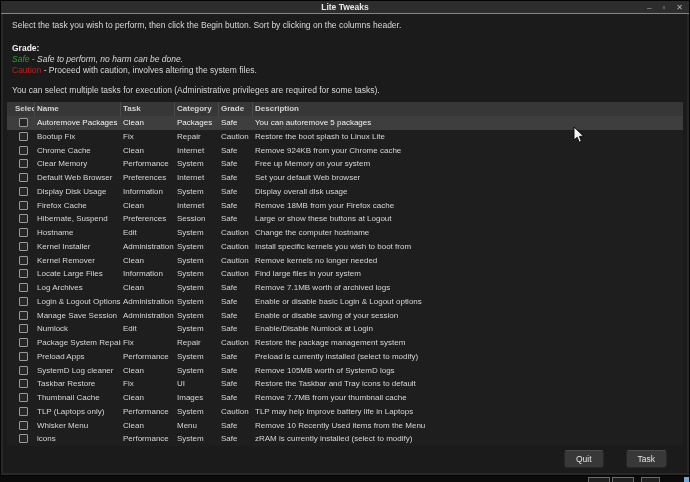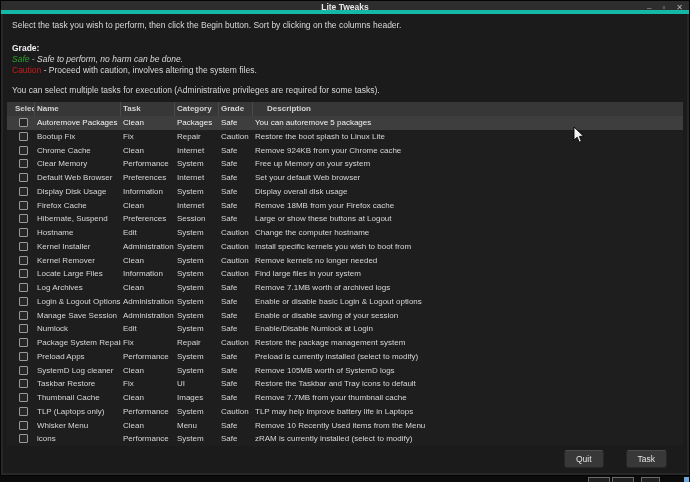--- a/index.html
+++ b/index.html
@@ -2,40 +2,40 @@
 <html><head>
 <meta charset="utf-8">
 <style>
   * { box-sizing: border-box; margin: 0; padding: 0; }
   html,body { width:690px; height:482px; }
   body { font-family: "Liberation Sans", sans-serif; background:#0c0c0c; }
   .screen { position:relative; width:690px; height:482px; overflow:hidden; background:#0c0c0c; }
 
   
   .window { position:absolute; left:0; top:0; width:690px; height:476px; background:#1b1b1b; border:1px solid #050505; }
-  .titlebar { position:absolute; left:0; top:0; right:0; height:13px; background:#2d2d2d; border-bottom:4px solid #14b8a6; }
+  .titlebar { position:absolute; left:0; top:0; right:0; height:13px; background:#2d2d2d; border-bottom:1px solid #14b8a6; }
   .titlebar .title { position:absolute; left:0; right:0; top:0; height:13px; line-height:13px; text-align:center; font-size:8.5px; font-weight:bold; color:#e8e8e8; }
   .controls { position:absolute; right:6px; top:0; height:13px; display:flex; gap:11px; align-items:center; }
   .controls span { font-size:8px; color:#b4b4b4; line-height:13px; cursor:default; }
 
   .content { position:absolute; left:0; top:13px; right:0; bottom:0; background:#1b1b1b; border-left:2px solid #272727; border-right:2px solid #272727; border-bottom:2px solid #272727;padding-left:29px; }
 
   .txt { position:absolute; left:9px; font-size:8.5px; color:#d9d9d9; white-space:nowrap; }
   .intro { top:6px; }
   .grade-label { top:29px; font-weight:bold; color:#f0f0f0; }
   .grade-safe { top:40px;font-style:italic; }
   .grade-caution { top:51px; }
   .note { top:71px; }
 
   
   .table { position:absolute; left:4px; right:4px; top:88px; height:344px; background:#1d1d1d; font-size:8px; }
   .thead { display:flex; height:14px; background:#373737; color:#d2d2d2; font-weight:bold; }
   .hc { height:14px; line-height:14px; padding-left:2px; border-right:1px solid #4a4a4a; overflow:hidden; white-space:nowrap; }
   .hc.c0 { padding-left:8px; }
-  .hc.c5 { border-right:none;margin-left:12px; }
+  .hc.c5 { border-right:none; }
   .tr { display:flex; height:13.75px; background:#1e1e1e; color:#d6d6d6; }
   .tr.selected { background:#3e3e3e; color:#f2f2f2; }
   .td { height:13.75px; line-height:13.75px; padding-left:2px; overflow:hidden; white-space:nowrap; }
   .c0 { width:28px; flex:none; }
   .c1 { width:86px; flex:none; }
   .c2 { width:54px; flex:none; }
   .c3 { width:44px; flex:none; }
   .c4 { width:34px; flex:none; }
   .c5 { flex:1; }
   .checkbox { display:inline-block; width:9px; height:9px; margin-left:10px; margin-top:2px; border:1px solid #9a9a9a; background:#262626; border-radius:1px; }

